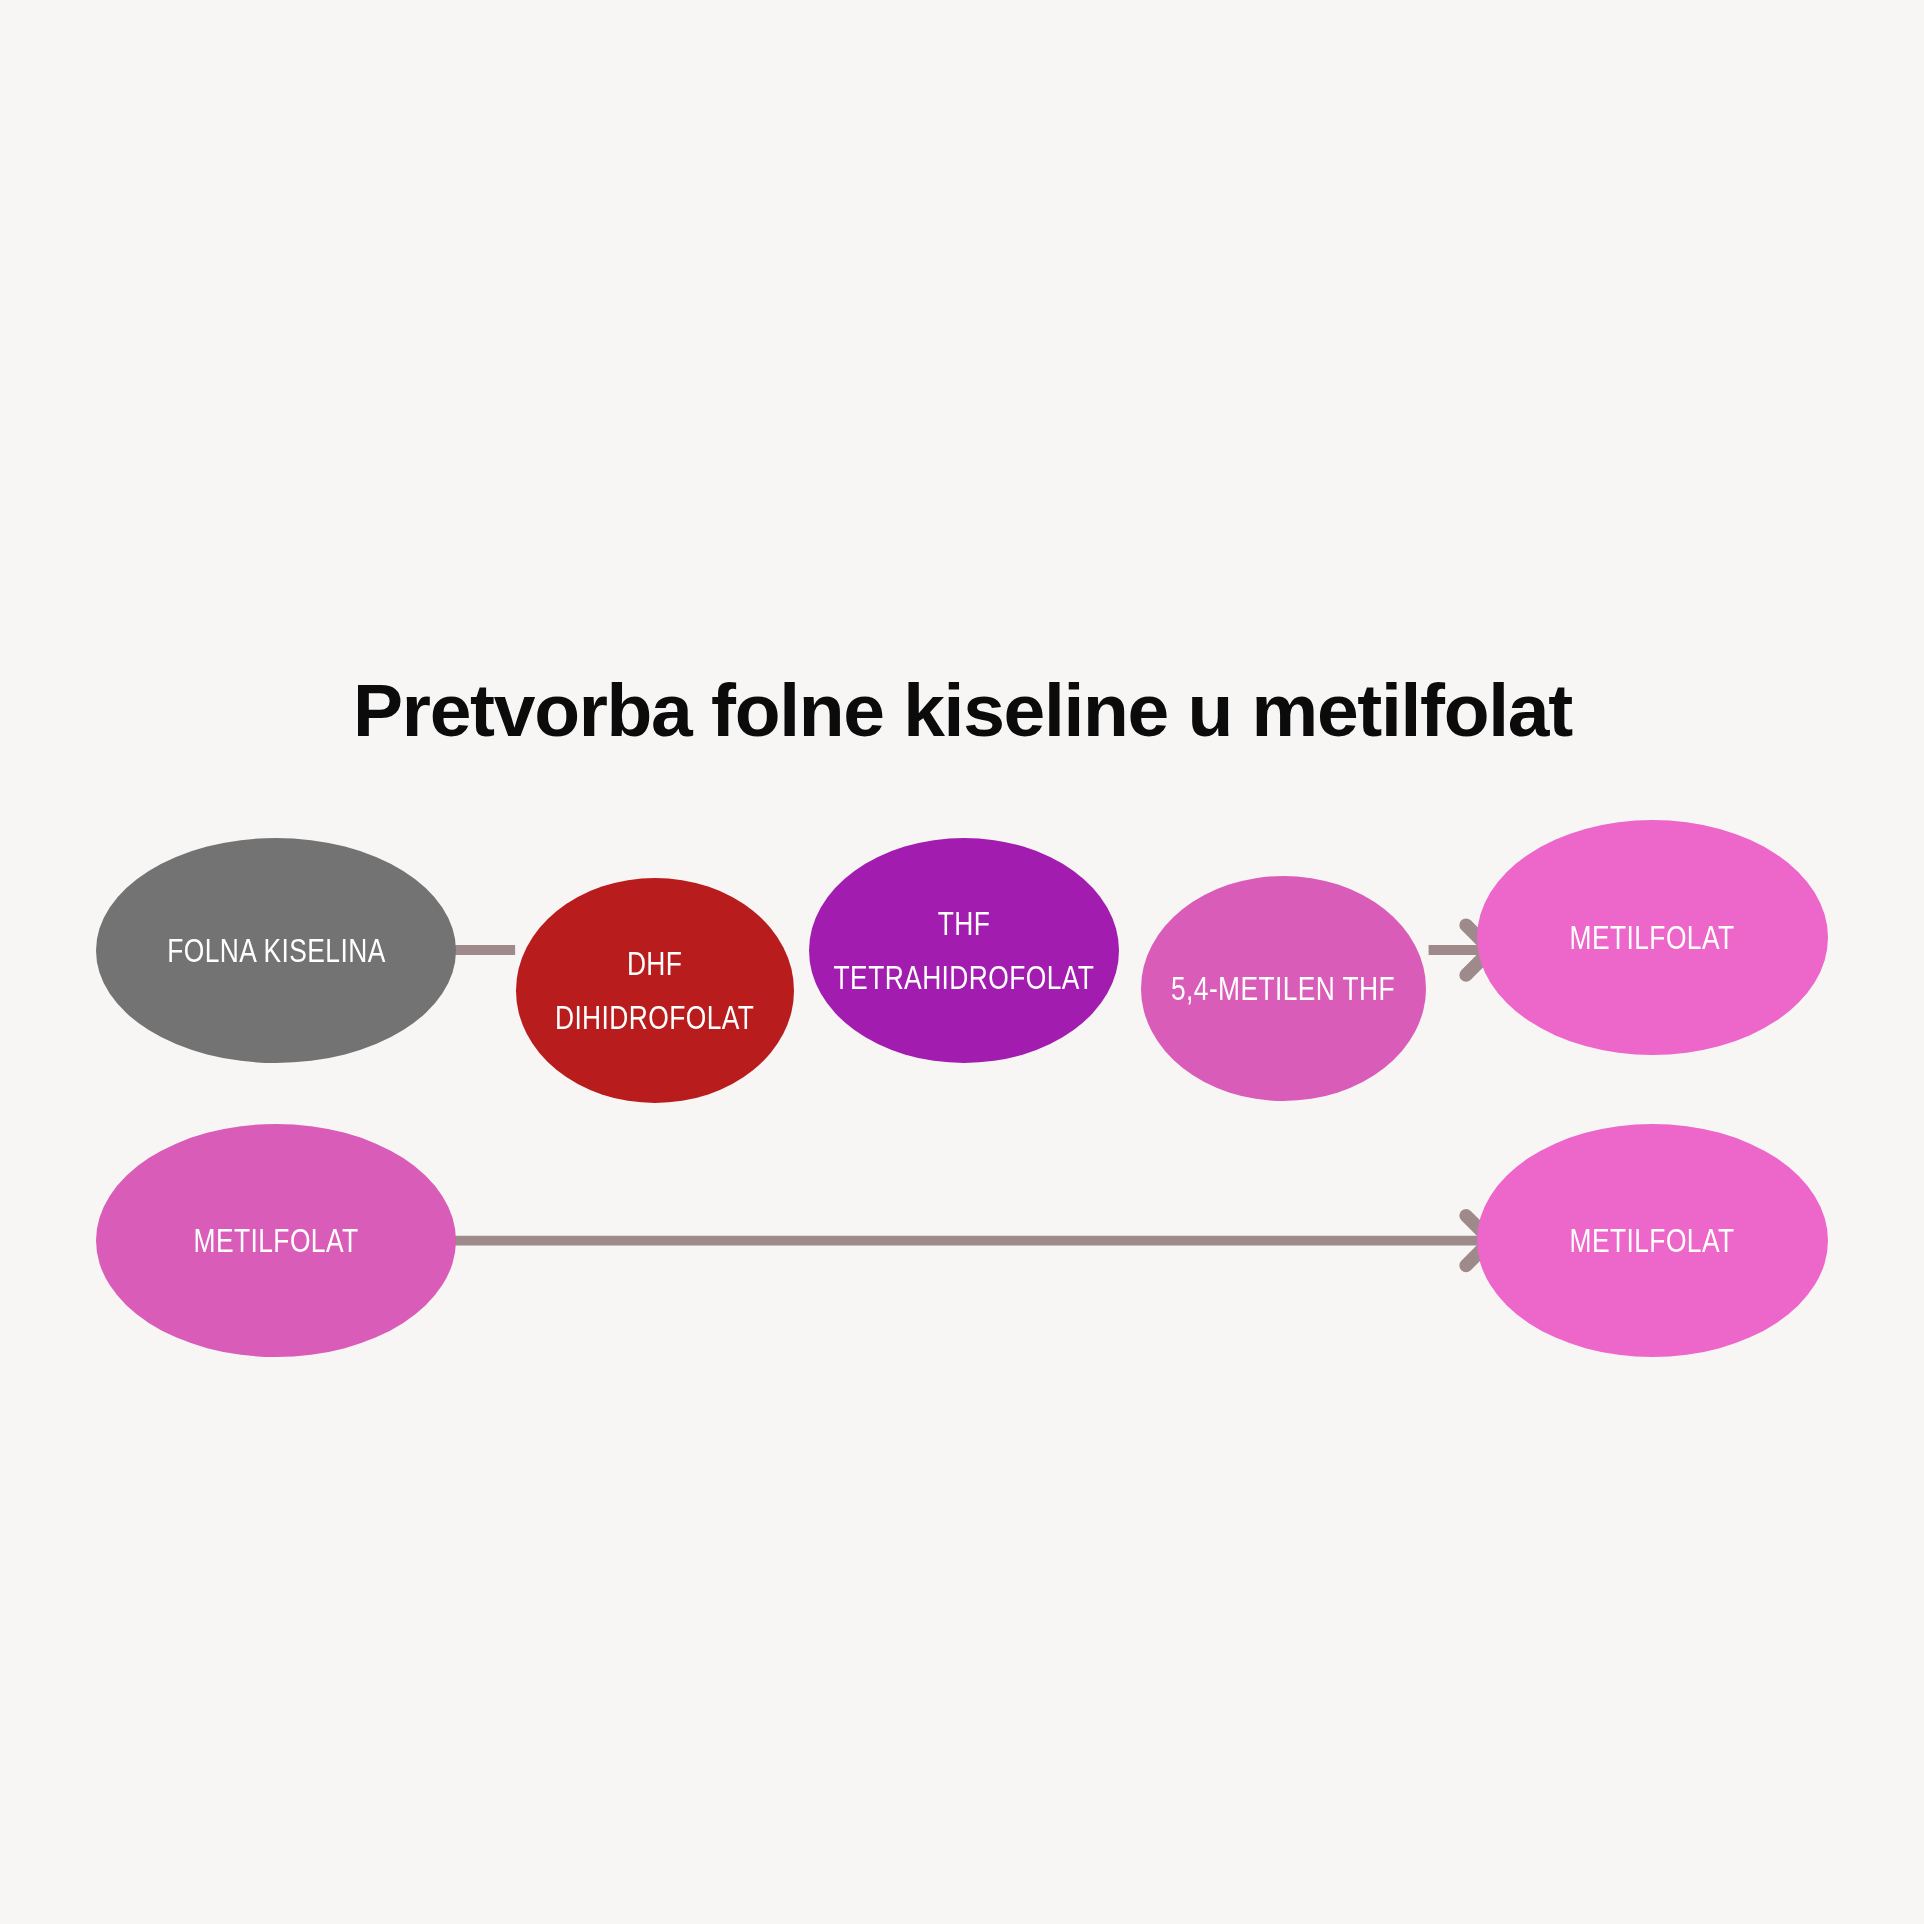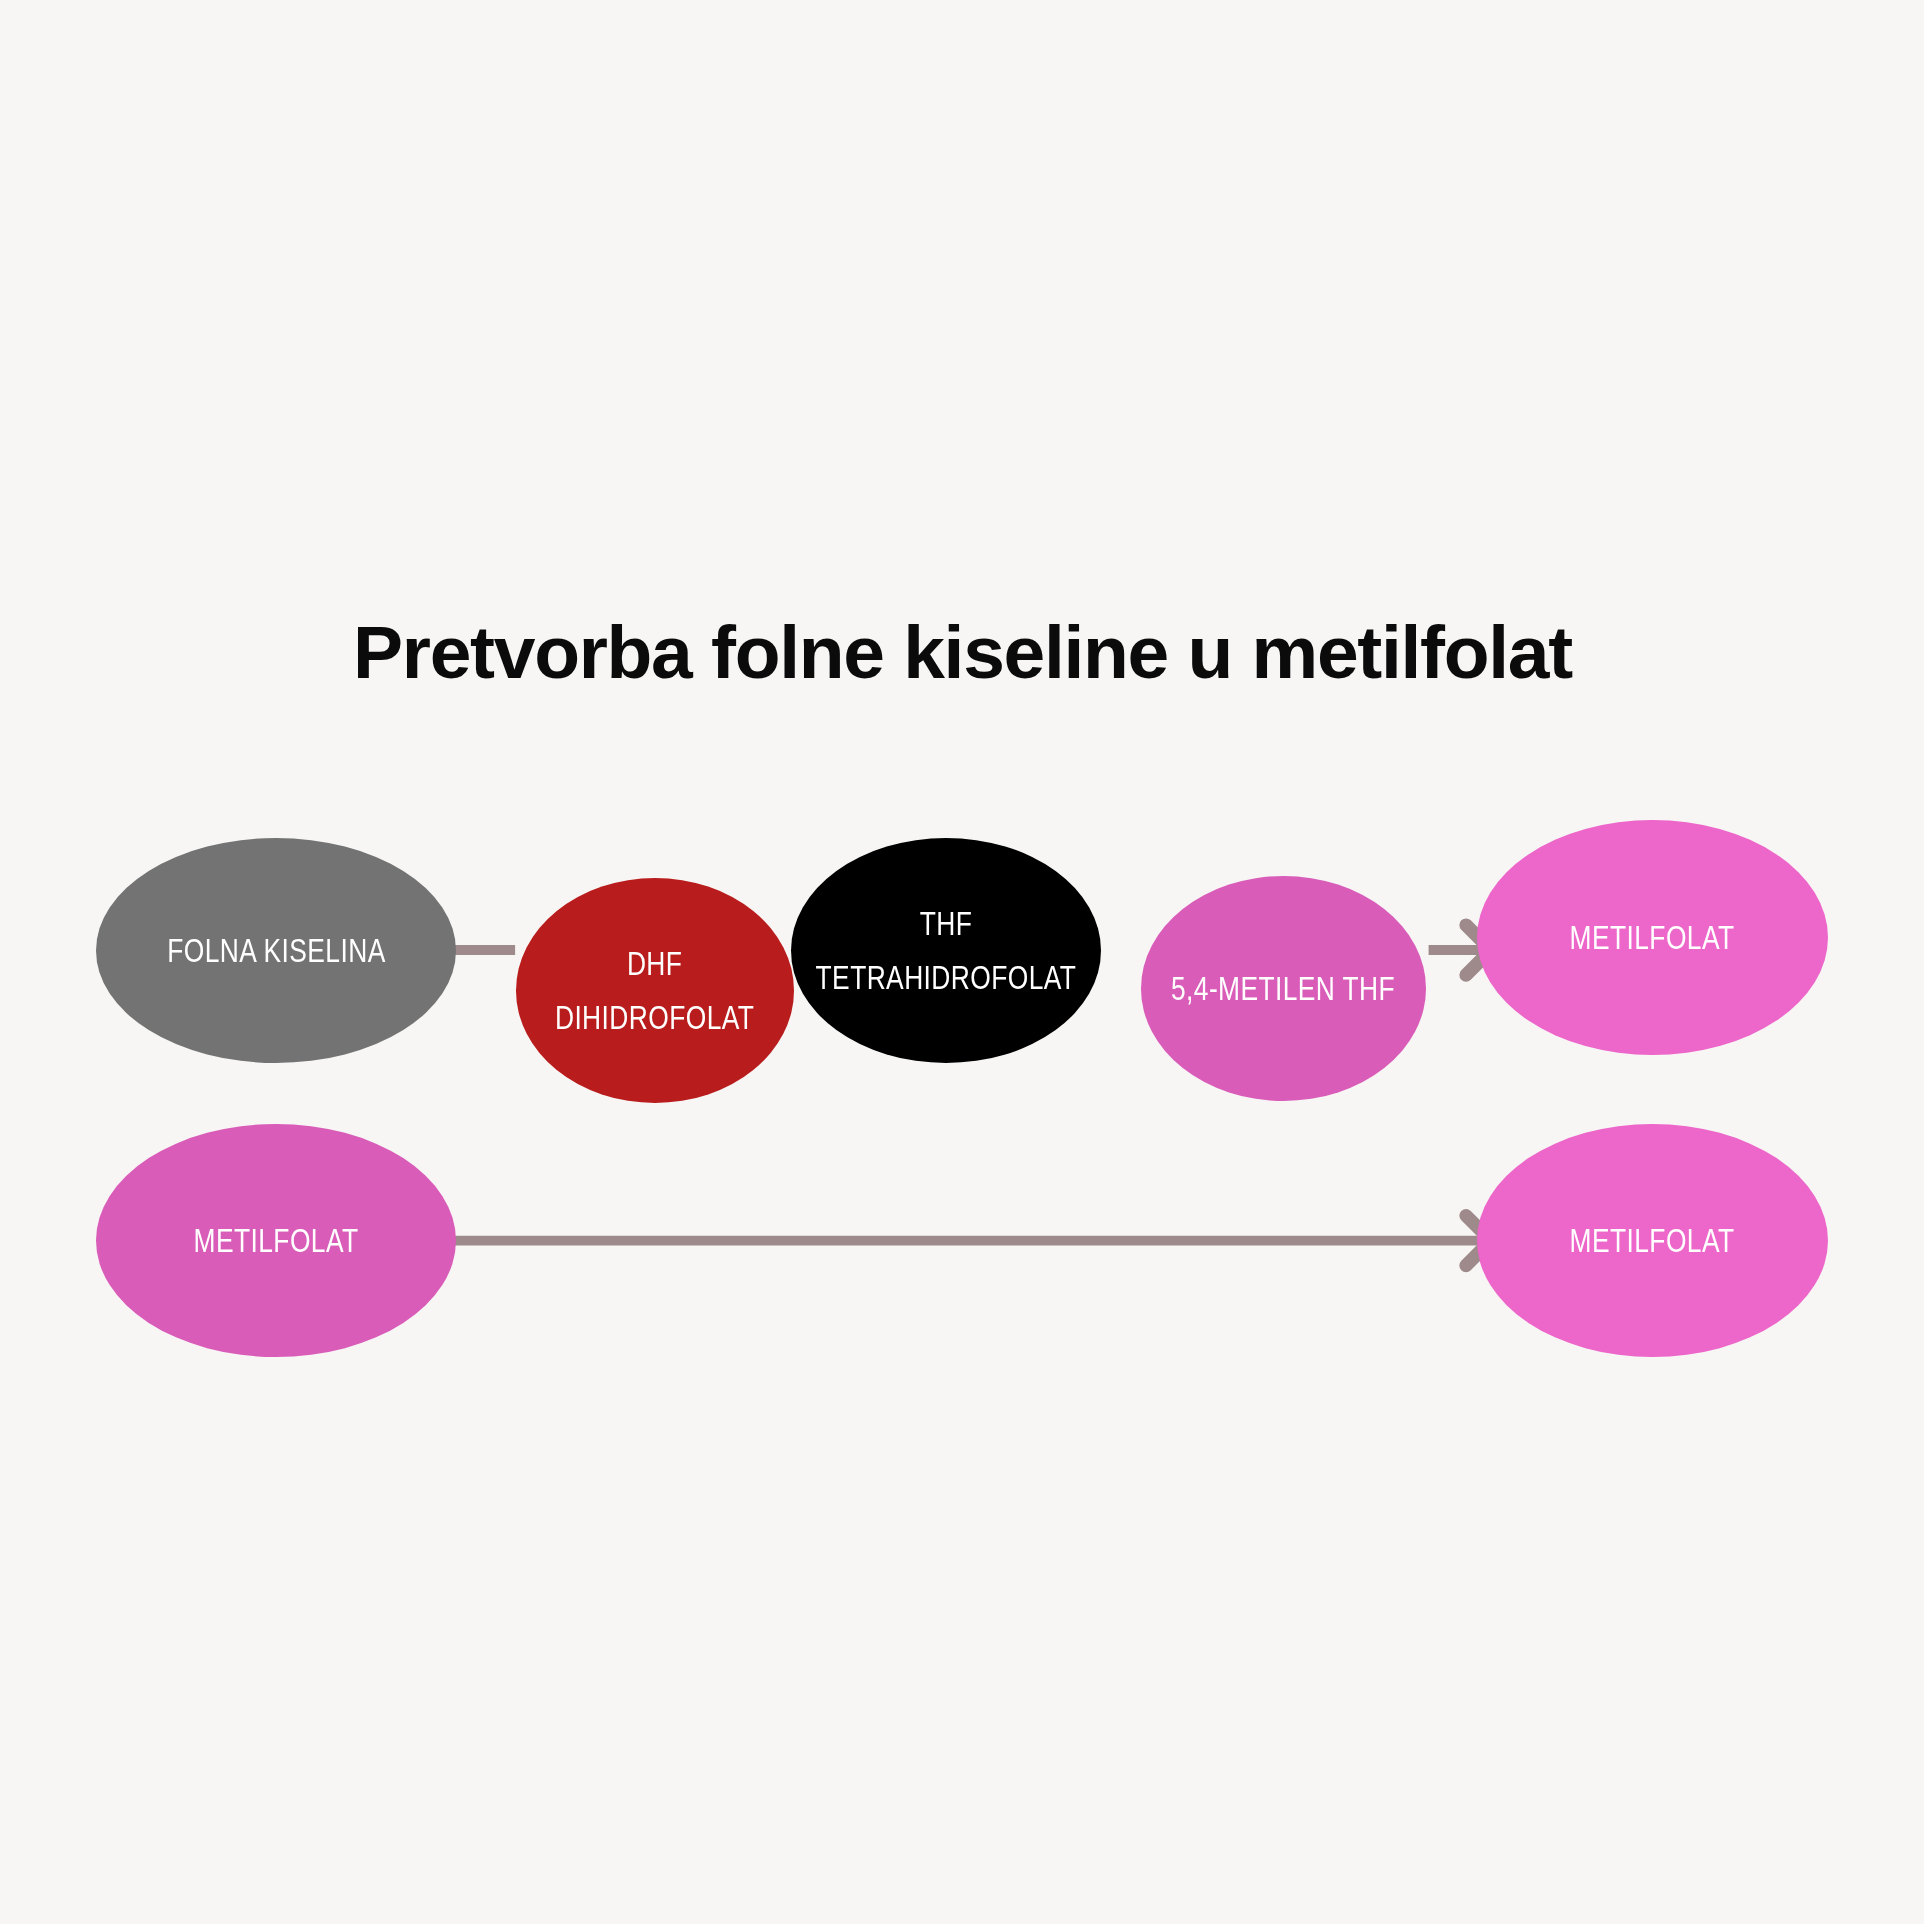--- a/index.html
+++ b/index.html
@@ -17,21 +17,21 @@
   #canvas {
     position: relative;
     width: 1925px;
     height: 1925px;
   }
 
   
   #title {
     position: absolute;
     left: 0;
-    top: 612px;
+    top: 670px;
     width: 1925px;
     text-align: center;
     font-family: "Liberation Sans", sans-serif;
     font-weight: 700;
     font-size: 75px;
     letter-spacing: -1.3px;
     color: #0b0b0c;
     line-height: 1.08;
     white-space: nowrap;
   }
@@ -102,21 +102,21 @@
 
   <div class="node" style="left:96px; top:838px; width:360px; height:225px; background:#737373;">
     <span class="node-label">FOLNA KISELINA</span>
   </div>
 
   <div class="node" style="left:516px; top:878px; width:278px; height:225px; background:#b91c1c;">
     <span class="node-label">DHF
 DIHIDROFOLAT</span>
   </div>
 
-  <div class="node" style="left:791px; top:838px; width:310px; height:225px; background:#000000;">
+  <div class="node" style="left:809px; top:838px; width:310px; height:225px; background:#a21caf;">
     <span class="node-label">THF
 TETRAHIDROFOLAT</span>
   </div>
 
   <div class="node" style="left:1141px; top:876px; width:285px; height:225px; background:#d95cb8;">
     <span class="node-label">5,4-METILEN THF</span>
   </div>
 
   <div class="node" style="left:1477px; top:820px; width:351px; height:235px; background:#ed66c9;">
     <span class="node-label">METILFOLAT</span>

